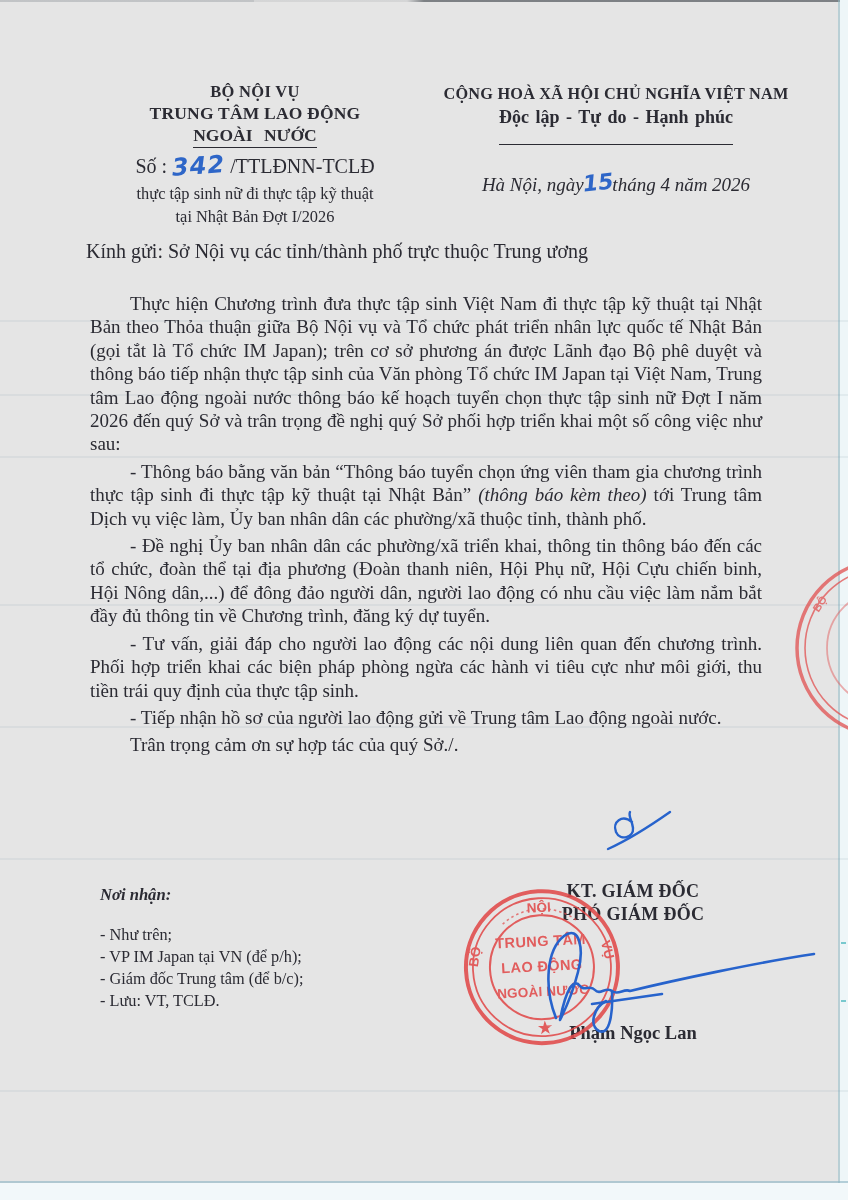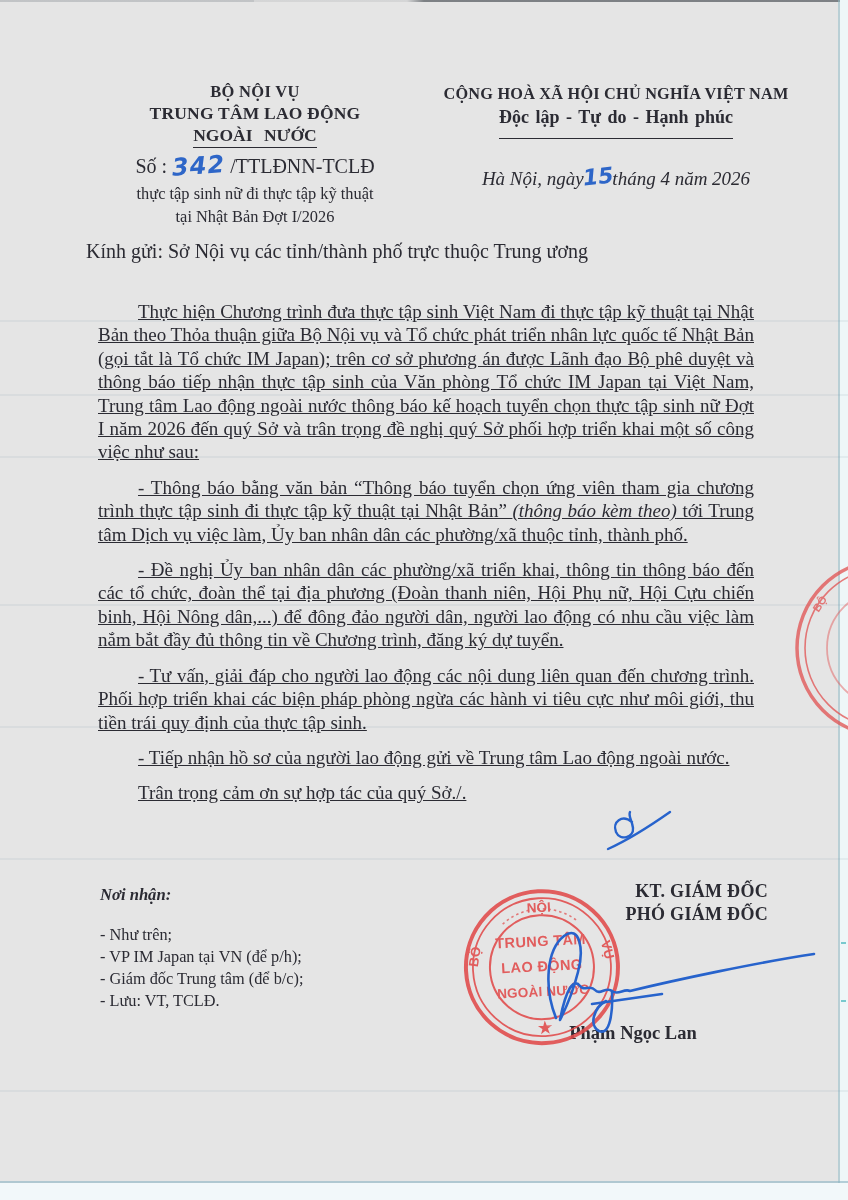--- a/index.html
+++ b/index.html
@@ -22,37 +22,37 @@
   .hdr-left .ministry{font-size:16.5px;font-weight:bold;letter-spacing:.3px;}
   .hdr-left .center1{font-size:17.5px;font-weight:bold;margin-top:1px;letter-spacing:.2px;}
   .hdr-left .center2{font-size:17.5px;font-weight:bold;margin-top:1px;}
   .hdr-left .center2 span{display:inline-block;border-bottom:1.6px solid #2b2b33;padding-bottom:1px;word-spacing:7px;}
   .num-line{font-size:20px;margin-top:3px;}
   .subject{font-size:16.4px;line-height:22.5px;margin-top:4px;}
 
   .hdr-right{position:absolute;left:438px;top:84px;width:356px;text-align:center;}
   .hdr-right .national{font-size:16.3px;font-weight:bold;letter-spacing:.2px;}
   .hdr-right .motto{font-size:18px;font-weight:bold;margin-top:3px;}
-  .hdr-right .motto span{display:inline-block;border-bottom:1.8px solid #2b2b33;padding-bottom:10px;word-spacing:2px;}
+  .hdr-right .motto span{display:inline-block;border-bottom:1.8px solid #2b2b33;padding-bottom:16px;word-spacing:2px;}
   .date-line{font-size:19px;font-style:italic;margin-top:26px;}
 
   .handw{font-family:"DejaVu Sans",sans-serif;font-style:italic;font-weight:600;color:#2e66c8;}
   .hw-num{font-size:24px;display:inline-block;transform:rotate(-4deg);letter-spacing:1px;position:relative;top:1px;}
   .hw-day{font-size:22px;display:inline-block;transform:rotate(-6deg);margin:0 -1px;position:relative;top:-1px;}
 
   .salutation{position:absolute;left:86px;top:240px;width:680px;text-align:left;font-size:20px;}
 
   .body-text{position:absolute;left:86px;top:288px;width:680px;font-size:19px;line-height:23.4px;text-align:justify;}
-  .body-text p{margin:12px;text-indent:40px;text-decoration:underline;}
+  .body-text p{margin:4px;text-indent:40px;}
   .it{font-style:italic;}
 
   .recipients{position:absolute;left:100px;top:884px;font-size:16.3px;line-height:22px;}
   .recipients .label{font-weight:bold;font-style:italic;font-size:16.6px;margin-bottom:18px;}
 
-  .sign-title{position:absolute;left:498px;top:880px;width:270px;text-align:right;font-weight:bold;font-size:18px;line-height:23px;letter-spacing:.3px;}
+  .sign-title{position:absolute;left:498px;top:880px;width:270px;text-align:center;font-weight:bold;font-size:18px;line-height:23px;letter-spacing:.3px;}
   .signer{position:absolute;left:498px;top:1023px;width:270px;text-align:center;font-weight:bold;font-size:18.5px;}
 
   .stamp-svg{position:absolute;left:455px;top:882px;transform:rotate(-3deg);opacity:.88;}
   .edge-stamp-svg{position:absolute;left:793px;top:552px;opacity:.72;}
   .sig-svg{position:absolute;left:430px;top:860px;}
   .flourish-svg{position:absolute;left:588px;top:804px;}
 </style>
 </head>
 <body>
 

